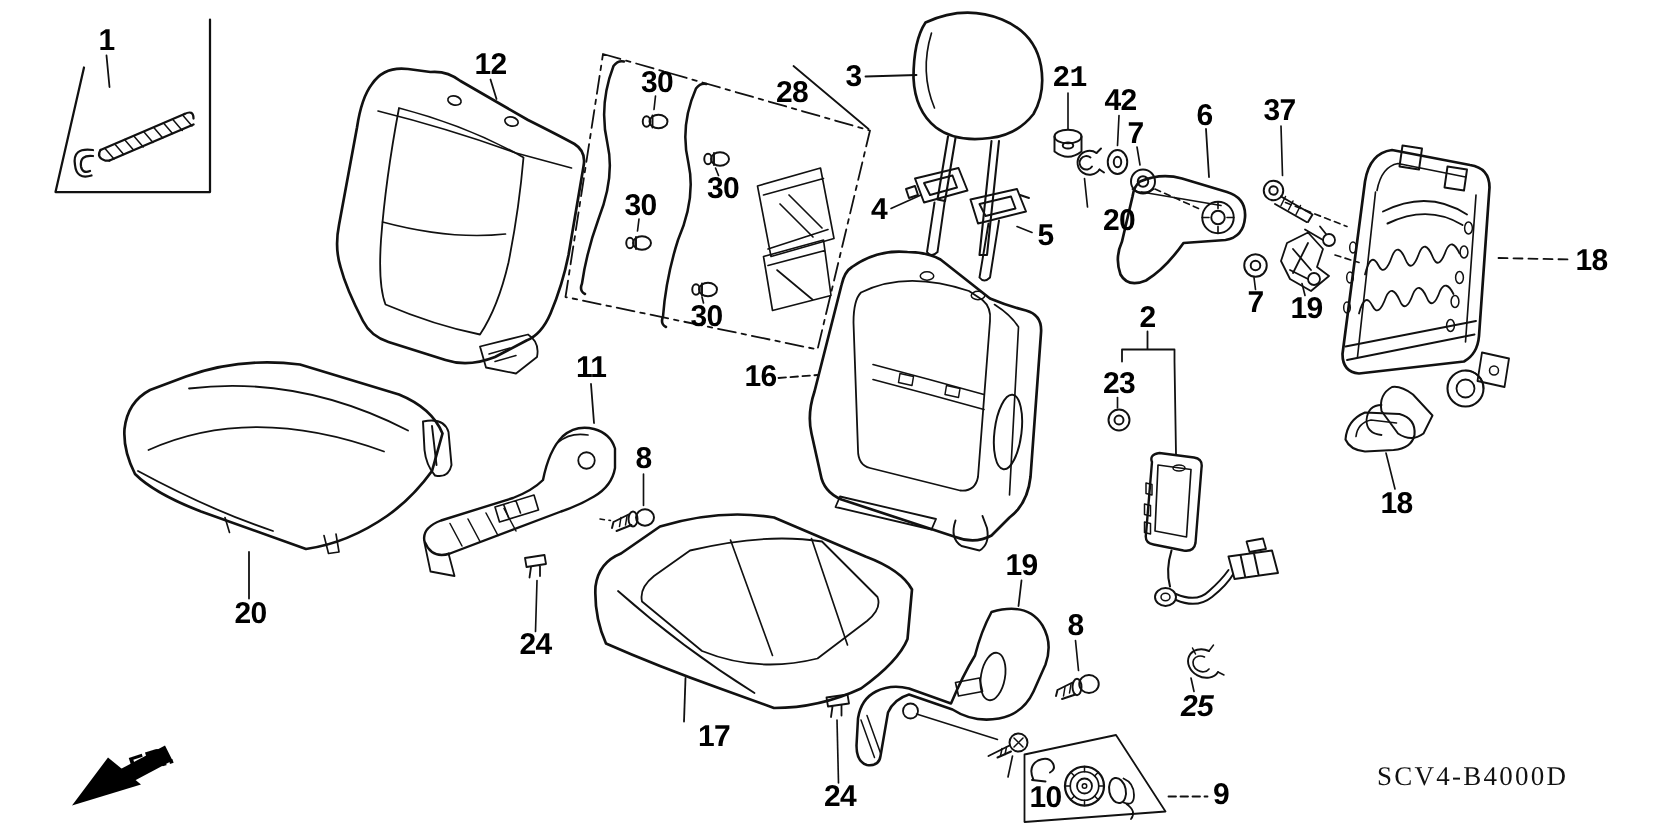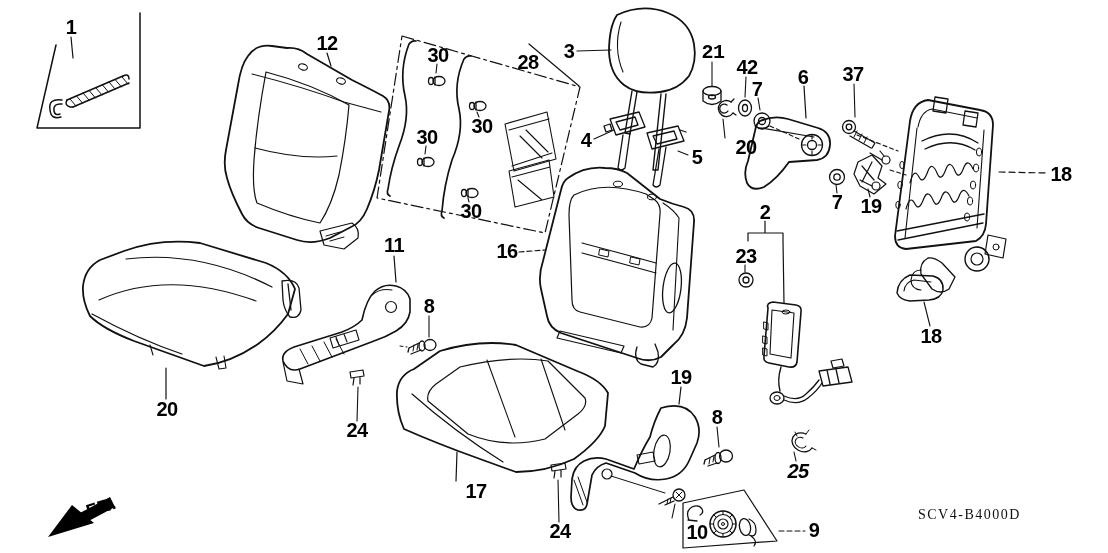--- a/index.html
+++ b/index.html
@@ -3,21 +3,21 @@
 <meta charset="utf-8">
 <style>
   html,body{margin:0;padding:0;background:#fff;}
   .diagram{position:relative;width:1108px;height:553px;background:#fff;overflow:hidden;
            font-family:"Liberation Sans",sans-serif;}
   .diagram svg{position:absolute;left:0;top:0;}
   .part-label{position:absolute;transform:translate(-50%,-50%);
       font:bold 20px "Liberation Sans",sans-serif;color:#000;letter-spacing:-0.5px;
       white-space:nowrap;line-height:1;}
   .code-label{position:absolute;left:918px;top:507px;
-      font-family:"Liberation Serif",serif;font-size:14px;letter-spacing:1.5px;color:#111;}
+      font-family:"Liberation Serif",serif;font-size:18px;letter-spacing:1.5px;color:#111;}
   .fr-label{position:absolute;left:86px;top:497px;transform:rotate(-18deg);
       font:bold 18px "Liberation Sans",sans-serif;color:#000;letter-spacing:0.5px;}
 </style>
 </head>
 <body>
 
 <div class="diagram">
 
 <svg width="1108" height="553" viewBox="0 0 1108 553" fill="none" stroke="#111" stroke-width="1.5" stroke-linecap="round" stroke-linejoin="round">
 

